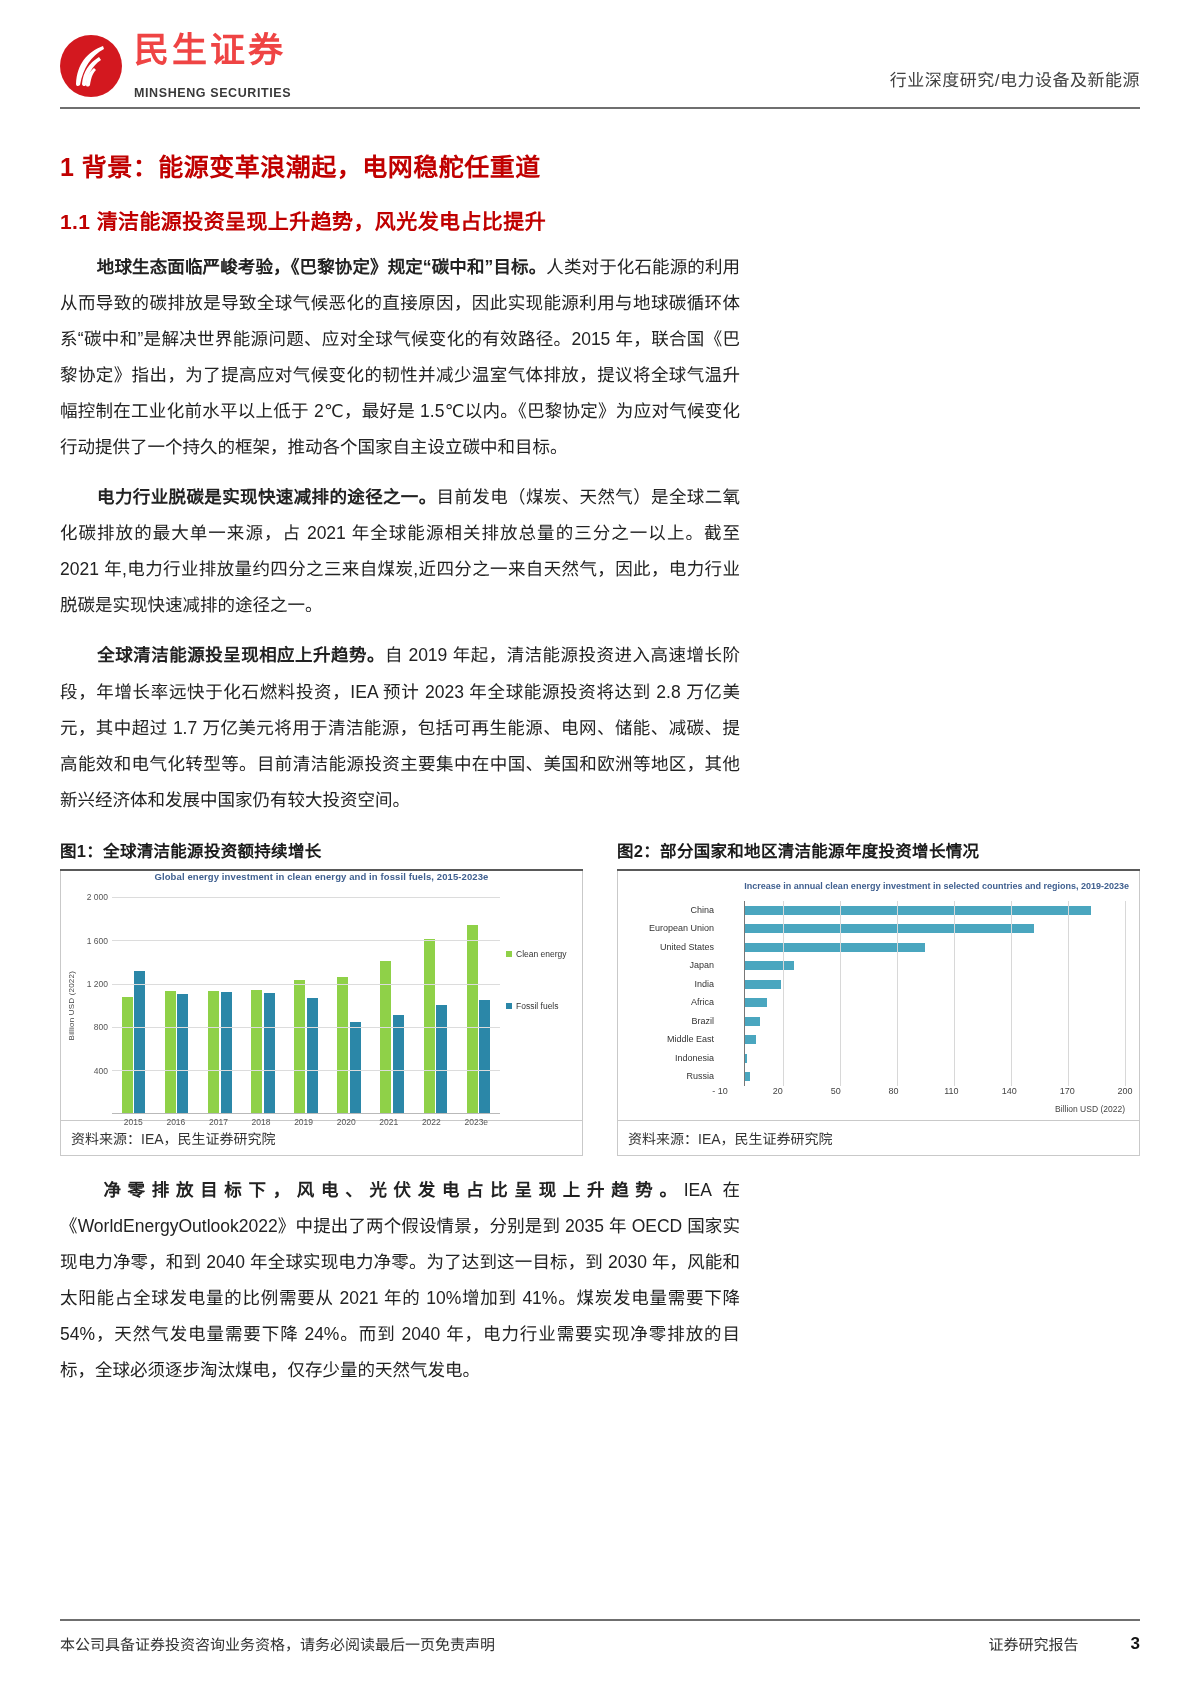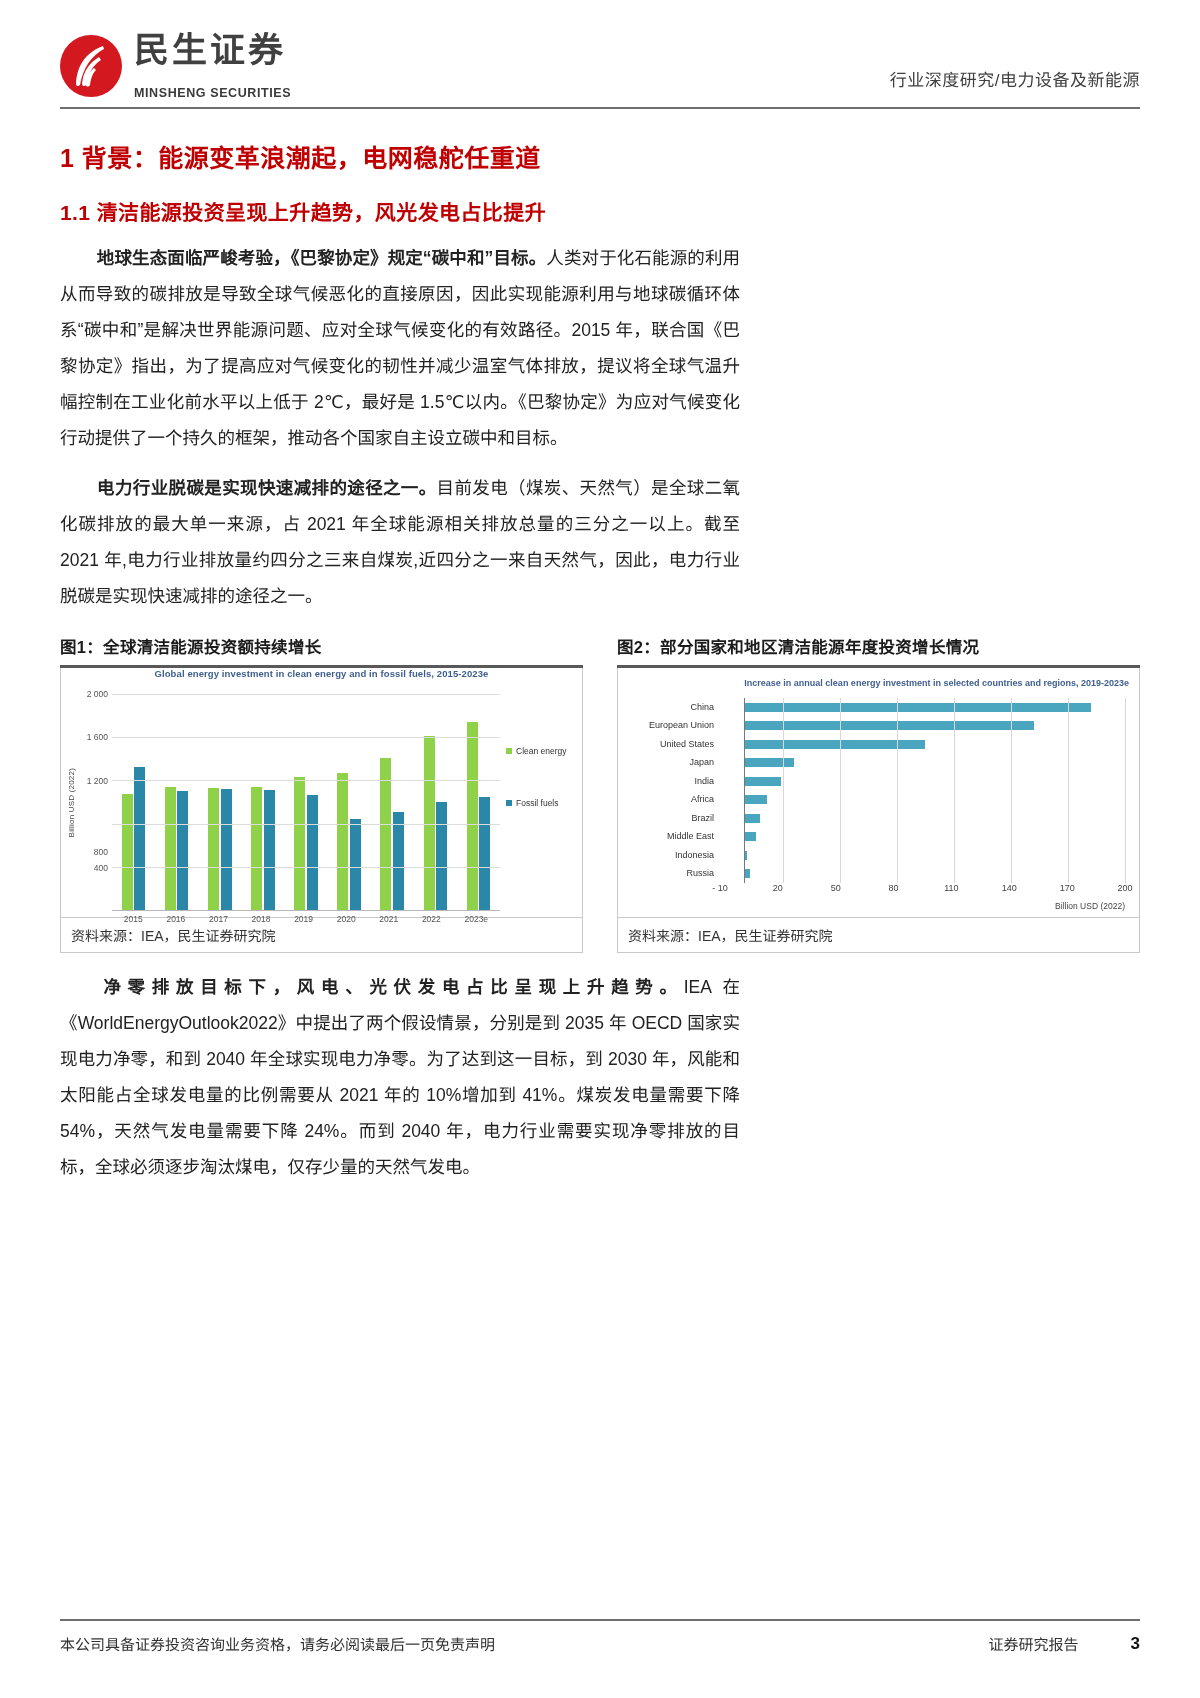--- a/index.html
+++ b/index.html
@@ -14,27 +14,27 @@
   }
   .page { position:absolute; inset:0; padding:0 60px; }
 
   
   .header { position:relative; height:105px; display:flex; align-items:flex-end; justify-content:space-between; padding-bottom:6px; }
   .brand { display:flex; align-items:center; gap:12px; }
   .logo-mark { width:62px; height:62px; position:relative; flex:none; }
   .logo-mark .disc { position:absolute; inset:0; border-radius:50%; background:#d3181f; }
   .logo-mark .swoosh { position:absolute; left:13px; top:9px; width:34px; height:44px; }
   .logo-text { display:flex; flex-direction:column; line-height:1; }
-  .logo-cn { font-size:35px; font-weight:700; letter-spacing:3px; color:#404040; font-family:"DejaVu Sans","Liberation Sans",sans-serif; }
+  .logo-cn { font-size:35px; font-weight:700; letter-spacing:3px; color:#ef4444; font-family:"DejaVu Sans","Liberation Sans",sans-serif; }
   .logo-en { font-size:12.5px; font-weight:700; letter-spacing:0.6px; color:#3a3a3a; margin-top:19px; }
   .header-right { font-size:17px; color:#404040; padding-bottom:8px; letter-spacing:0.5px; }
   .header-rule { height:2px; background:#6f6f6f; margin-top:2px; }
 
   
-  .h1 { color:#c00000; font-size:25px; font-weight:700; letter-spacing:0.5px; margin:29px 0 0 0; }
+  .h1 { color:#c00000; font-size:25px; font-weight:700; letter-spacing:0.5px; margin:38px 0 0 0; }
   .h2 { color:#c00000; font-size:21px; font-weight:700; letter-spacing:0.4px; margin:22px 0 0 0; }
 
   
   .para {
     font-size:17.5px;
     line-height:2.06;
     text-align:justify;
     text-justify:inter-ideograph;
     margin:14px 0 0 0;
     color:#222;
@@ -117,36 +117,37 @@
   </div>
   <div class="header-rule"></div>
 
   <div class="h1">1 背景：能源变革浪潮起，电网稳舵任重道</div>
   <div class="h2">1.1 清洁能源投资呈现上升趋势，风光发电占比提升</div>
 
   <p class="para"><span class="ind"></span><b>地球生态面临严峻考验，《巴黎协定》规定“碳中和”目标。</b><span>人类对于化石能源的利用从而导致的碳排放是导致全球气候恶化的直接原因，因此实现能源利用与地球碳循环体系“碳中和”是解决世界能源问题、应对全球气候变化的有效路径。2015 年，联合国《巴黎协定》指出，为了提高应对气候变化的韧性并减少温室气体排放，提议将全球气温升幅控制在工业化前水平以上低于 2℃，最好是 1.5℃以内。《巴黎协定》为应对气候变化行动提供了一个持久的框架，推动各个国家自主设立碳中和目标。</span></p>
 
   <p class="para"><span class="ind"></span><b>电力行业脱碳是实现快速减排的途径之一。</b><span>目前发电（煤炭、天然气）是全球二氧化碳排放的最大单一来源，占 2021 年全球能源相关排放总量的三分之一以上。截至 2021 年,电力行业排放量约四分之三来自煤炭,近四分之一来自天然气，因此，电力行业脱碳是实现快速减排的途径之一。</span></p>
 
+  <p class="para"><span class="ind"></span><b>全球清洁能源投呈现相应上升趋势。</b><span>自 2019 年起，清洁能源投资进入高速增长阶段，年增长率远快于化石燃料投资，IEA 预计 2023 年全球能源投资将达到 2.8 万亿美元，其中超过 1.7 万亿美元将用于清洁能源，包括可再生能源、电网、储能、减碳、提高能效和电气化转型等。目前清洁能源投资主要集中在中国、美国和欧洲等地区，其他新兴经济体和发展中国家仍有较大投资空间。</span></p>
 
   <div class="figs">
 
     <div class="fig">
       <div class="fig-title">图1：全球清洁能源投资额持续增长</div>
       <div class="fig-rule"></div>
       <div class="fig-box">
         <div class="c1">
           <div class="c1-title">Global energy investment in clean energy and in fossil fuels, 2015-2023e</div>
           <div class="c1-wrap">
             <div class="c1-ylab">Billion USD (2022)</div>
             <div class="c1-ticks" id="c1-ticks">
                 <span style="top: 0%;">2 000</span>
                 <span style="top: 20%;">1 600</span>
                 <span style="top: 40%;">1 200</span>
-                <span style="top: 60%; margin-top: 28px;">800</span>
+                <span style="top: 60%;">800</span>
                 <span style="top: 80%;">400</span>
               </div>
             <div class="c1-plot" id="c1-plot">
               <div class="c1-bars" id="c1-bars">
                   <div class="c1-grp">
                     <div class="c1-bar bar-clean" style="height: 53.75%;"></div>
                     <div class="c1-bar bar-fossil" style="height: 66%;"></div>
                   </div>
                   <div class="c1-grp">
                     <div class="c1-bar bar-clean" style="height: 56.75%;"></div>

